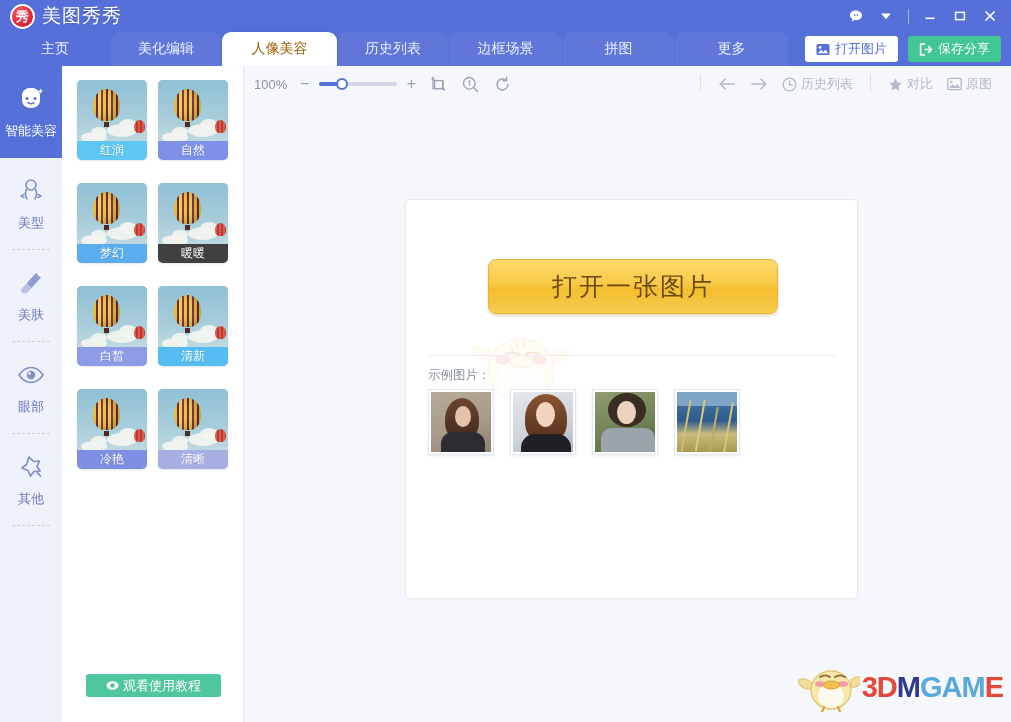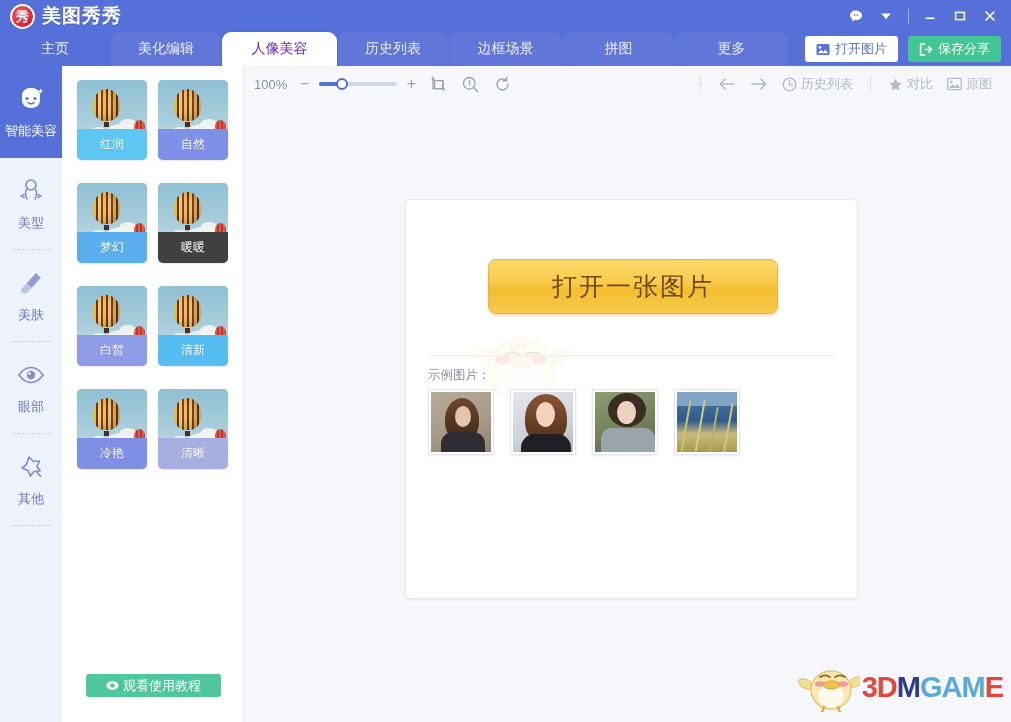--- a/index.html
+++ b/index.html
@@ -22,21 +22,21 @@
   }
   .logo-badge {
     width: 25px; height: 25px; border-radius: 50%;
     background: radial-gradient(circle at 38% 32%, #f5606a 0%, #e02838 60%, #c61a2b 100%);
     border: 2px solid #ffffff;
     color: #fff; font-size: 13px; line-height: 21px; text-align: center;
     font-weight: bold;
     box-shadow: 0 0 0 1px rgba(0,0,0,0.05);
   }
   .logo-text {
-    color: #ffffff; font-size: 19px; font-weight: bold; letter-spacing: 1px;
+    color: #ffffff; font-size: 19px; font-weight: normal; letter-spacing: 1px;
     text-shadow: 0 1px 1px rgba(0,0,0,0.12);
   }
   .win-ctrls {
     position: absolute; right: 0; top: 0; height: 32px;
     display: flex; align-items: center; gap: 0;
   }
   .wc {
     width: 30px; height: 32px; display: flex; align-items: center; justify-content: center;
     color: #ffffff; font-size: 14px;
   }
@@ -54,21 +54,21 @@
     min-width: 110px; height: 34px; padding: 0 12px;
     display: flex; align-items: center; justify-content: center;
     color: #eaeffc; font-size: 14px;
     border-radius: 9px 9px 0 0;
     position: relative;
   }
   .tab + .tab { margin-left: 1px; }
   .tab:not(.active) { background: #6076d9; }
   .tab.first { background: #5570d8; }
   .tab.active {
-    background: #ffffff; color: #6d28d9; font-weight: normal;
+    background: #ffffff; color: #a16207; font-weight: normal;
     box-shadow: 0 -1px 3px rgba(0,0,0,0.07);
     z-index: 3;
   }
   .tab.active::before, .tab.active::after {
     content: ""; position: absolute; bottom: 0; width: 10px; height: 10px;
     background: transparent;
   }
   .hdr-btns { position: absolute; right: 10px; top: 4px; display: flex; gap: 10px; }
   .hdr-btn {
     height: 26px; padding: 8px 11px; display: flex; align-items: center; gap: 5px;
@@ -136,21 +136,21 @@
   .balloon-main::after {
     content: ""; position: absolute; left: 11px; bottom: -6px;
     width: 5px; height: 5px; background: #4c2b20;
   }
   .balloon-small {
     position: absolute; right: 2px; top: 40px; width: 11px; height: 13px;
     border-radius: 50% 50% 42% 42%;
     background: repeating-linear-gradient(90deg, #e05a4a 0 2px, #b83a30 2px 4px);
   }
   .preset-label {
-    position: absolute; left: 0; right: 0; bottom: 0; height: 31px;
+    position: absolute; left: 0; right: 0; bottom: 0; height: 19px;
     display: flex; align-items: center; justify-content: center;
     color: #ffffff; font-size: 12px;
     text-shadow: 0 1px 1px rgba(0,0,0,0.16);
   }
   .tutorial-btn {
     position: absolute; left: 24px; bottom: 25px; width: 135px; height: 23px;
     background: #4ec79c; border-radius: 3px; color: #ffffff; font-size: 13px;
     display: flex; align-items: center; justify-content: center; gap: 4px;
   }
 

